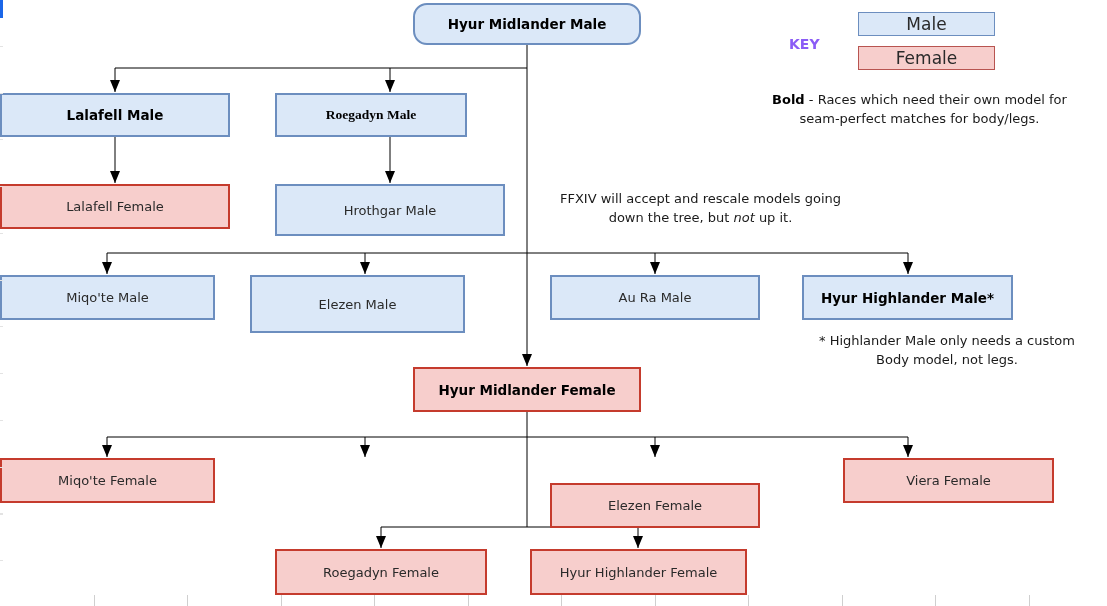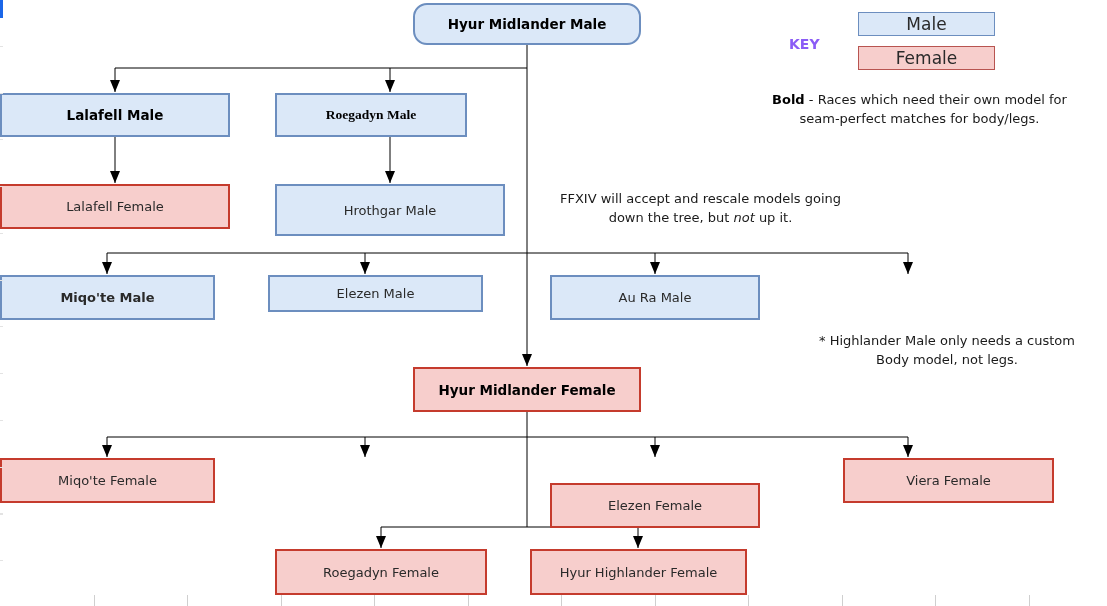--- a/index.html
+++ b/index.html
@@ -14,22 +14,22 @@
   .male{background:var(--male-fill,#dbe8f8);border:2px solid var(--male-stroke,#6c8ebf);}
   .female{background:var(--female-fill,#f7cecc);border:2px solid var(--female-stroke,#c53b2d);}
   .strong{font-weight:bold;font-size:13.5px;color:#000;}
 
   
   .pos-hmm{left:413px;top:3px;width:228px;height:42px;border-radius:14px;}
   .pos-lalam{left:0px;top:93px;width:230px;height:44px;}
   .pos-roegm{left:275px;top:93px;width:192px;height:44px;font-family:Liberation Serif, serif;}
   .pos-lalaf{left:0px;top:184px;width:230px;height:45px;}
   .pos-hrothm{left:275px;top:184px;width:230px;height:52px;}
-  .pos-miqom{left:0px;top:275px;width:215px;height:45px;font-weight:bold;}
-  .pos-elezm{left:268px;top:275px;width:215px;height:37px;}
+  .pos-miqom{left:0px;top:275px;width:215px;height:45px;}
+  .pos-elezm{left:250px;top:275px;width:215px;height:58px;}
   .pos-auram{left:550px;top:275px;width:210px;height:45px;}
   .pos-highm{left:802px;top:275px;width:211px;height:45px;}
   .pos-hmf{left:413px;top:367px;width:228px;height:45px;}
   .pos-miqof{left:0px;top:458px;width:215px;height:45px;}
   .pos-auraf{left:258px;top:458px;width:215px;height:45px;}
   .pos-elezf{left:550px;top:483px;width:210px;height:45px;}
   .pos-vieraf{left:802px;top:458px;width:211px;height:45px;margin-left:41px;}
   .pos-roegf{left:275px;top:549px;width:212px;height:46px;}
   .pos-highf{left:530px;top:549px;width:217px;height:46px;}
 
@@ -103,20 +103,21 @@
   </svg>
 
   <div class="node male strong pos-hmm">Hyur Midlander Male</div>
   <div class="node male strong pos-lalam">Lalafell Male</div>
   <div class="node male strong pos-roegm">Roegadyn Male</div>
   <div class="node female pos-lalaf">Lalafell Female</div>
   <div class="node male pos-hrothm">Hrothgar Male</div>
   <div class="node male pos-miqom">Miqo'te Male</div>
   <div class="node male pos-elezm">Elezen Male</div>
   <div class="node male pos-auram">Au Ra Male</div>
+  <div class="node male strong pos-highm">Hyur Highlander Male*</div>
   <div class="node female strong pos-hmf">Hyur Midlander Female</div>
   <div class="node female pos-miqof">Miqo'te Female</div>
   <div class="node female pos-elezf">Elezen Female</div>
   <div class="node female pos-vieraf">Viera Female</div>
   <div class="node female pos-roegf">Roegadyn Female</div>
   <div class="node female pos-highf">Hyur Highlander Female</div>
 
   <div class="key-title">KEY</div>
   <div class="key-swatch key-male">
     <span>Male</span>

